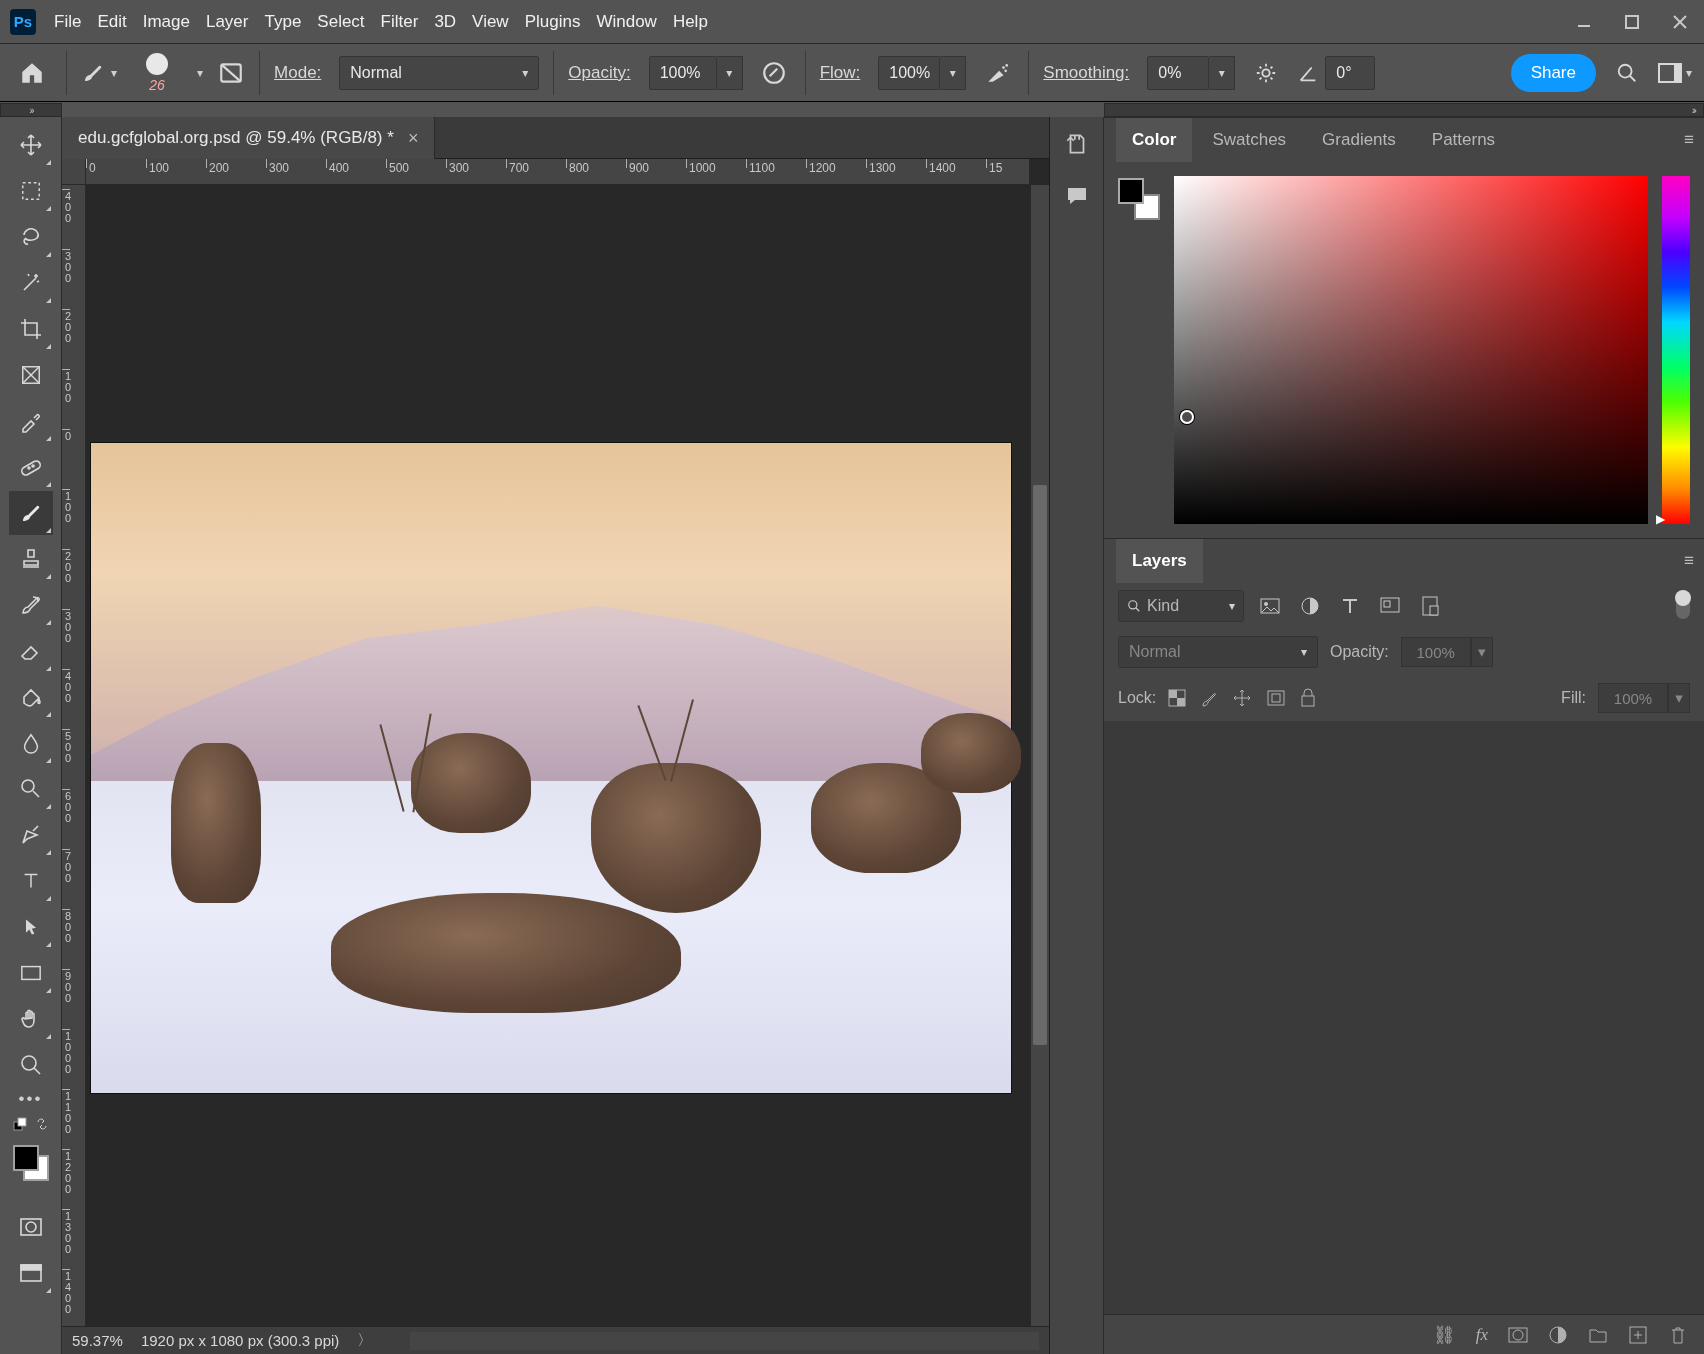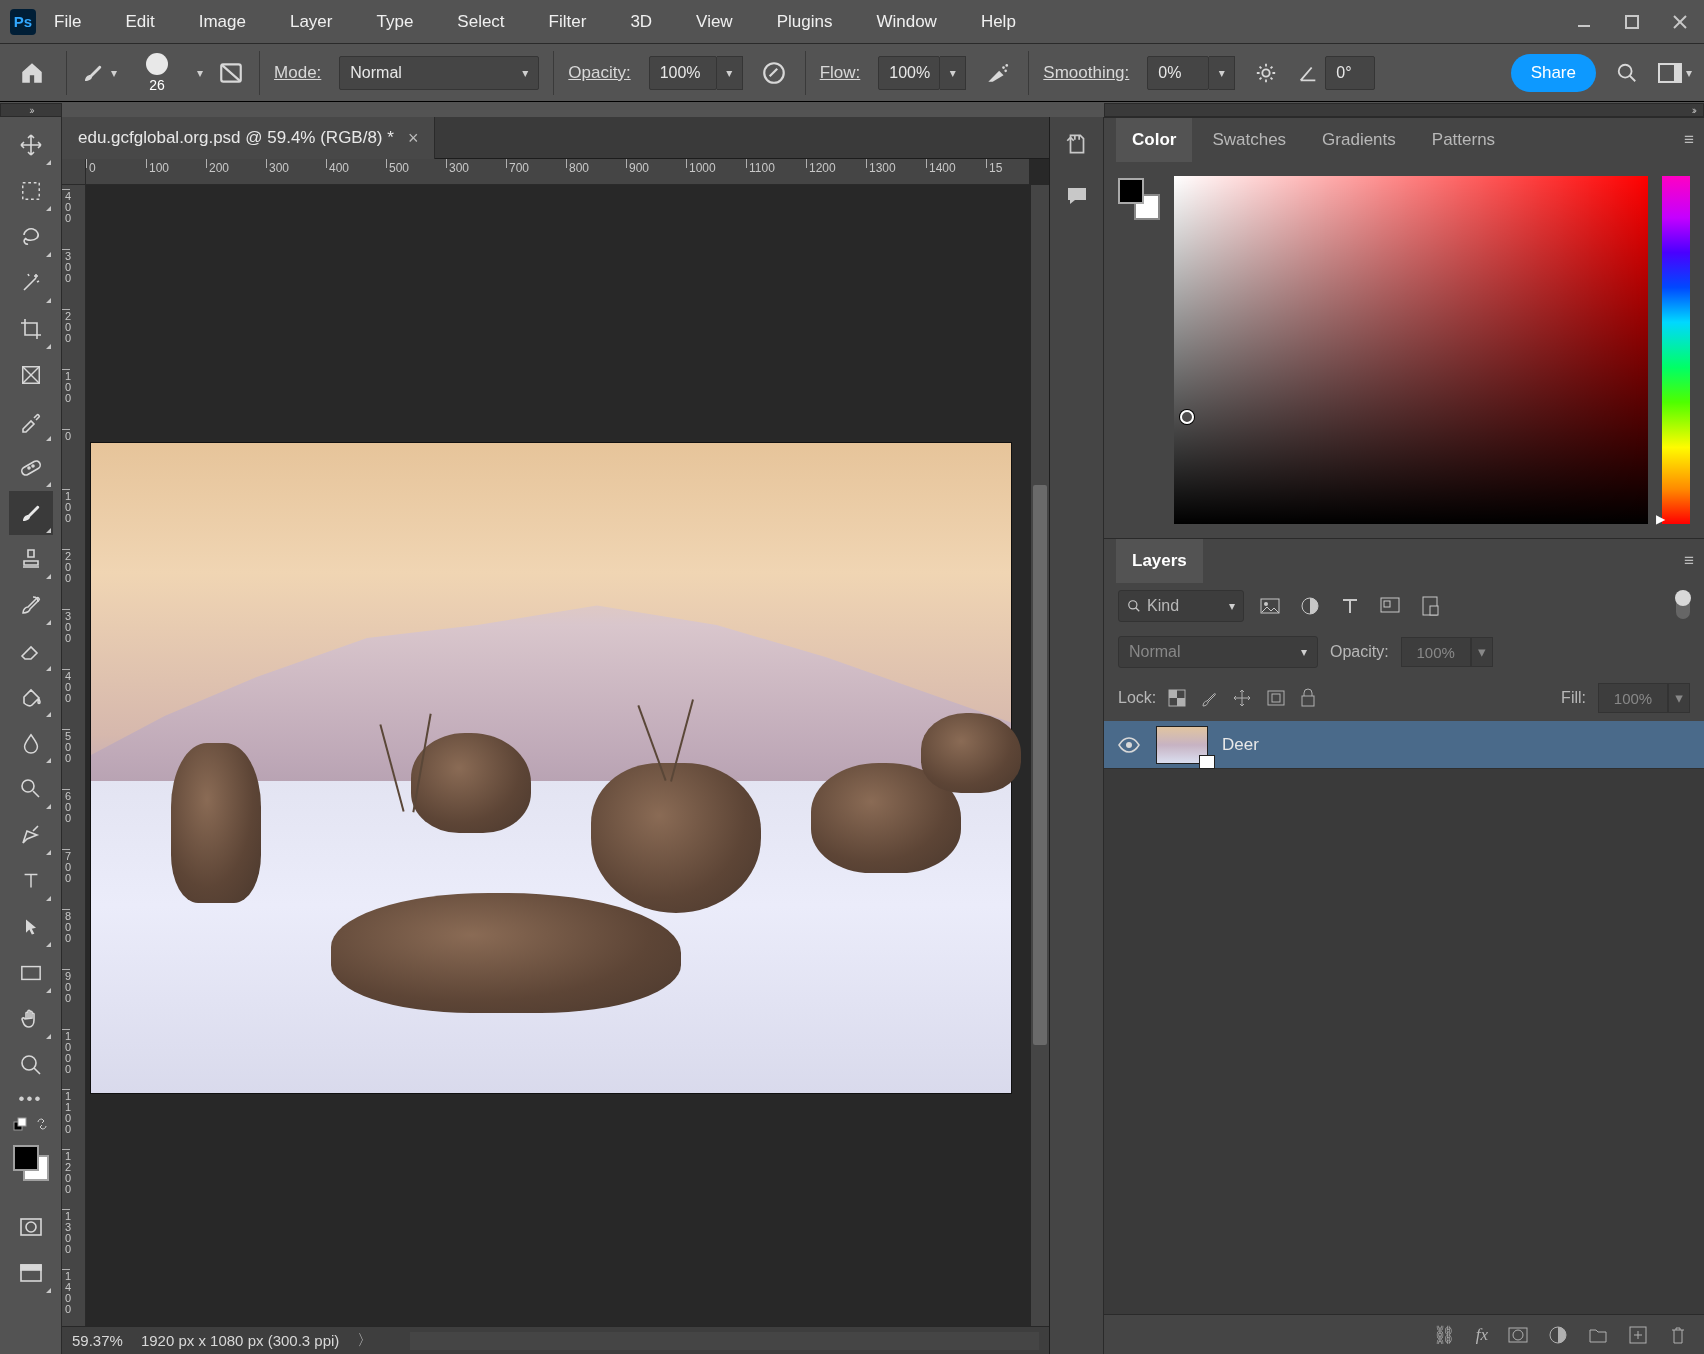--- a/index.html
+++ b/index.html
@@ -1,31 +1,31 @@
 <!DOCTYPE html>
 <html><head>
 <meta charset="utf-8">
 <style>
   * { box-sizing: border-box; margin: 0; padding: 0; -webkit-font-smoothing: antialiased; }
   html, body { width: 1704px; height: 1354px; background:#535353; font-family: "Segoe UI", Arial, sans-serif; color:#e8e8e8; overflow:hidden; font-size:17px; }
   
   .menubar { height:44px; width:100%; background:#535353; display:flex; align-items:center; border-bottom:1px solid #2a2a2a; }
   .ps-logo { width:26px; height:26px; background:#001e36; color:#31a8ff; font-weight:700; font-size:15px; border-radius:4px; display:flex; align-items:center; justify-content:center; margin:0 18px 0 10px;}
-  .menubar .menu-items { display:flex; gap:44px;text-align:right; }
+  .menubar .menu-items { display:flex; gap:16px;text-align:right; }
   .menubar .menu-items span { color:#f0f0f0; cursor:default; }
   .menubar .win-controls { margin-left:auto; display:flex; }
   .win-btn { width:48px; height:44px; display:flex; align-items:center; justify-content:center; color:#c8c8c8; }
   
   .optionsbar { height:58px; background:#535353; border-bottom:1px solid #000; display:flex; align-items:center; padding:0 12px; gap:14px; position:relative;}
   .home-btn { width:40px; height:40px; display:flex; align-items:center; justify-content:center; background:#535353; border:1px solid transparent;}
   .vsep { width:1px; height:44px; background:#3a3a3a; }
   .tool-ico-box { display:flex; align-items:center; gap:6px; }
   .brush-preset { display:flex; flex-direction:column; align-items:center; width:44px; margin:0 4px;}
   .brush-dot { width:22px; height:22px; border-radius:50%; background:#e8e8e8; }
-  .brush-size { font-size:14px; color:#ffffff; margin-top:2px;}
+  .brush-size { font-size:14px; color:#fca5a5; margin-top:2px;font-style:italic;}
   .chev { color:#d0d0d0; font-size:12px; }
   .folder-ico { width:28px; height:28px; display:flex; align-items:center; justify-content:center;}
   .label { color:#d8d8d8; font-size:17px; margin-right:4px;text-decoration:underline; }
   .dd { height:34px; background:#454545; border:1px solid #353535; display:flex; align-items:center; justify-content:space-between; padding:0 10px; color:#e8e8e8; border-radius:2px; font-size:16px;}
   .dd .chev { margin-left:10px; }
   .numbox { height:34px; background:#454545; border:1px solid #353535; display:flex; align-items:center; padding:0 10px; font-size:16px; color:#e8e8e8; border-radius:2px;}
   .numbox-wrap { display:flex; align-items:center;}
   .numbox-wrap .chevbox { width:26px; height:34px; border:1px solid #353535; border-left:none; display:flex; align-items:center; justify-content:center; background:#454545;}
   .ico-round { width:34px; height:34px; display:flex; align-items:center; justify-content:center; }
   .share-btn { height:38px; padding:0 20px; background:#0d99ff; color:#fff; border-radius:20px; display:flex; align-items:center; font-size:17px; }
@@ -756,32 +756,20 @@
           </div>
           <span style="margin-left:auto">Fill:</span>
           <div style="display:flex;">
             <div class="op-box">
                 <span>100%</span>
               </div>
             <div class="op-box" style="width:22px">▾</div>
           </div>
         </div>
         <div class="layer-list" id="layerList">
-            <div class="layer-item selected">
-              <div class="eye-col">
-                <svg width="22" height="16" viewBox="0 0 22 16">
-                  <path d="M1 8c3-5 7-7 10-7s7 2 10 7c-3 5-7 7-10 7S4 13 1 8z" fill="none" stroke="#d8d8d8" stroke-width="1.5"></path>
-                  <circle cx="11" cy="8" r="3" fill="#d8d8d8"></circle>
-                </svg>
-              </div>
-              <div class="layer-thumb deer">
-                <div class="mini-mask"></div>
-              </div>
-              <div class="layer-name">Deer</div>
-            </div>
           </div>
         <div class="layers-bottom-row">
           <span style="font-size:18px">⛓</span>
           <span style="font-style:italic;font-family:serif">fx</span>
           <svg width="20" height="20" viewBox="0 0 20 20">
               <rect x="1" y="3" width="18" height="14" stroke="#b0b0b0" fill="none"></rect>
               <circle cx="10" cy="10" r="5" stroke="#b0b0b0" fill="none"></circle>
             </svg>
           <svg width="20" height="20" viewBox="0 0 20 20">
               <circle cx="10" cy="10" r="8" stroke="#b0b0b0" fill="none"></circle>

